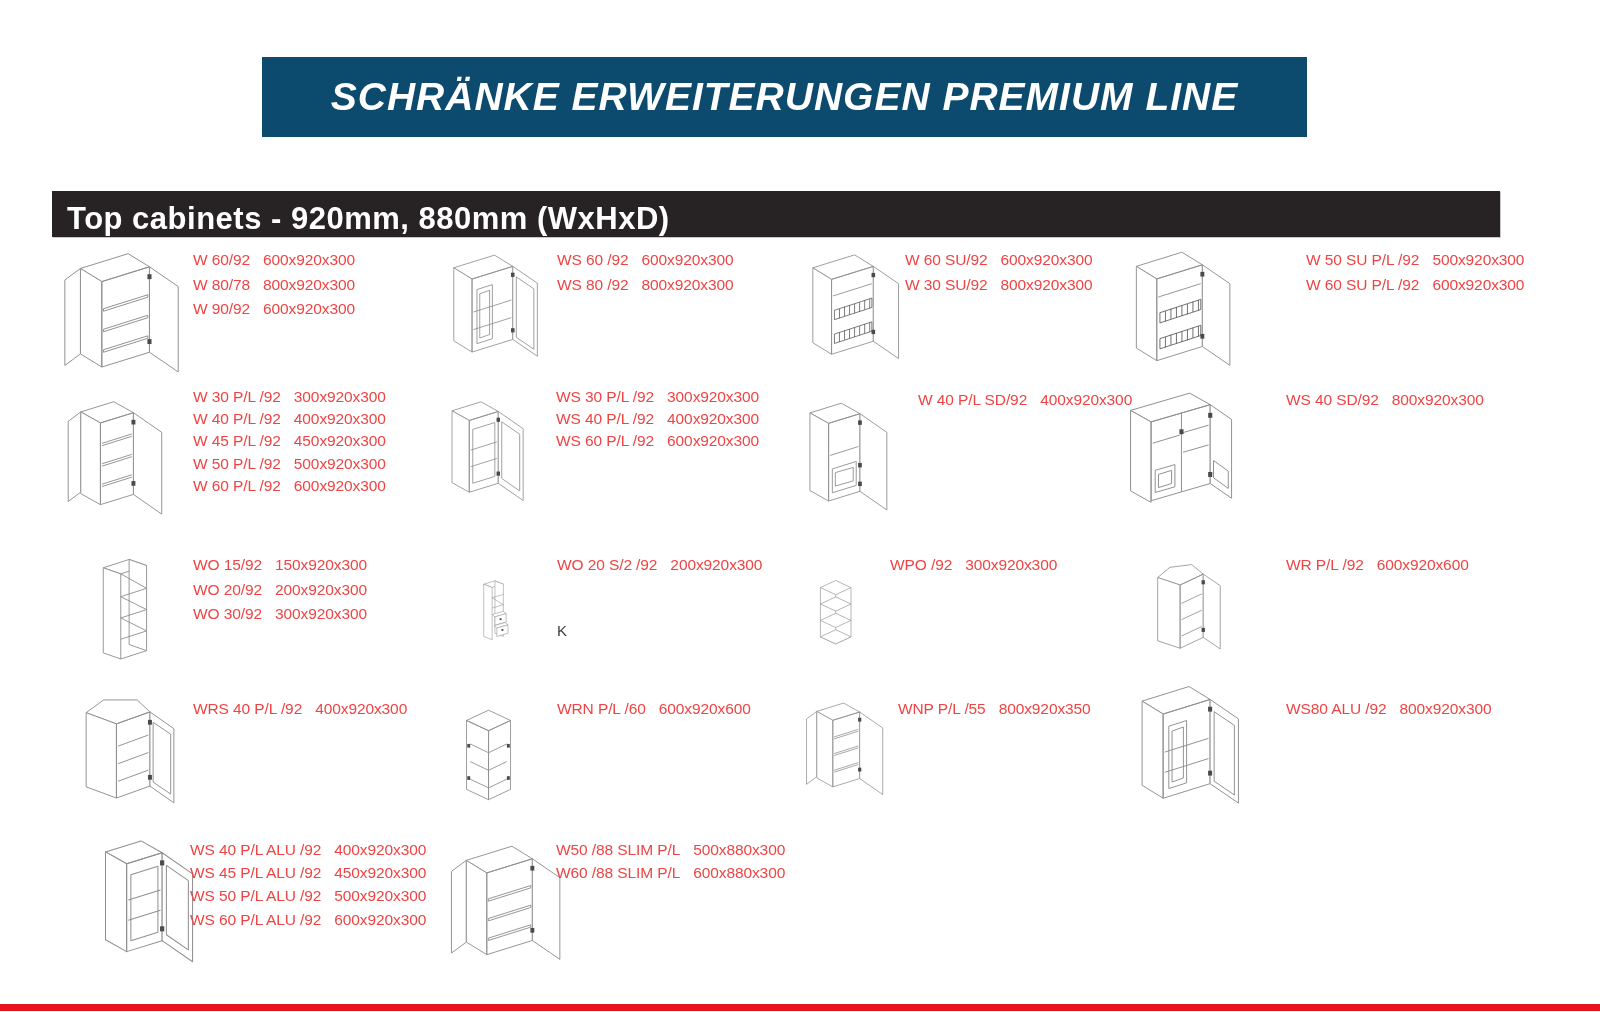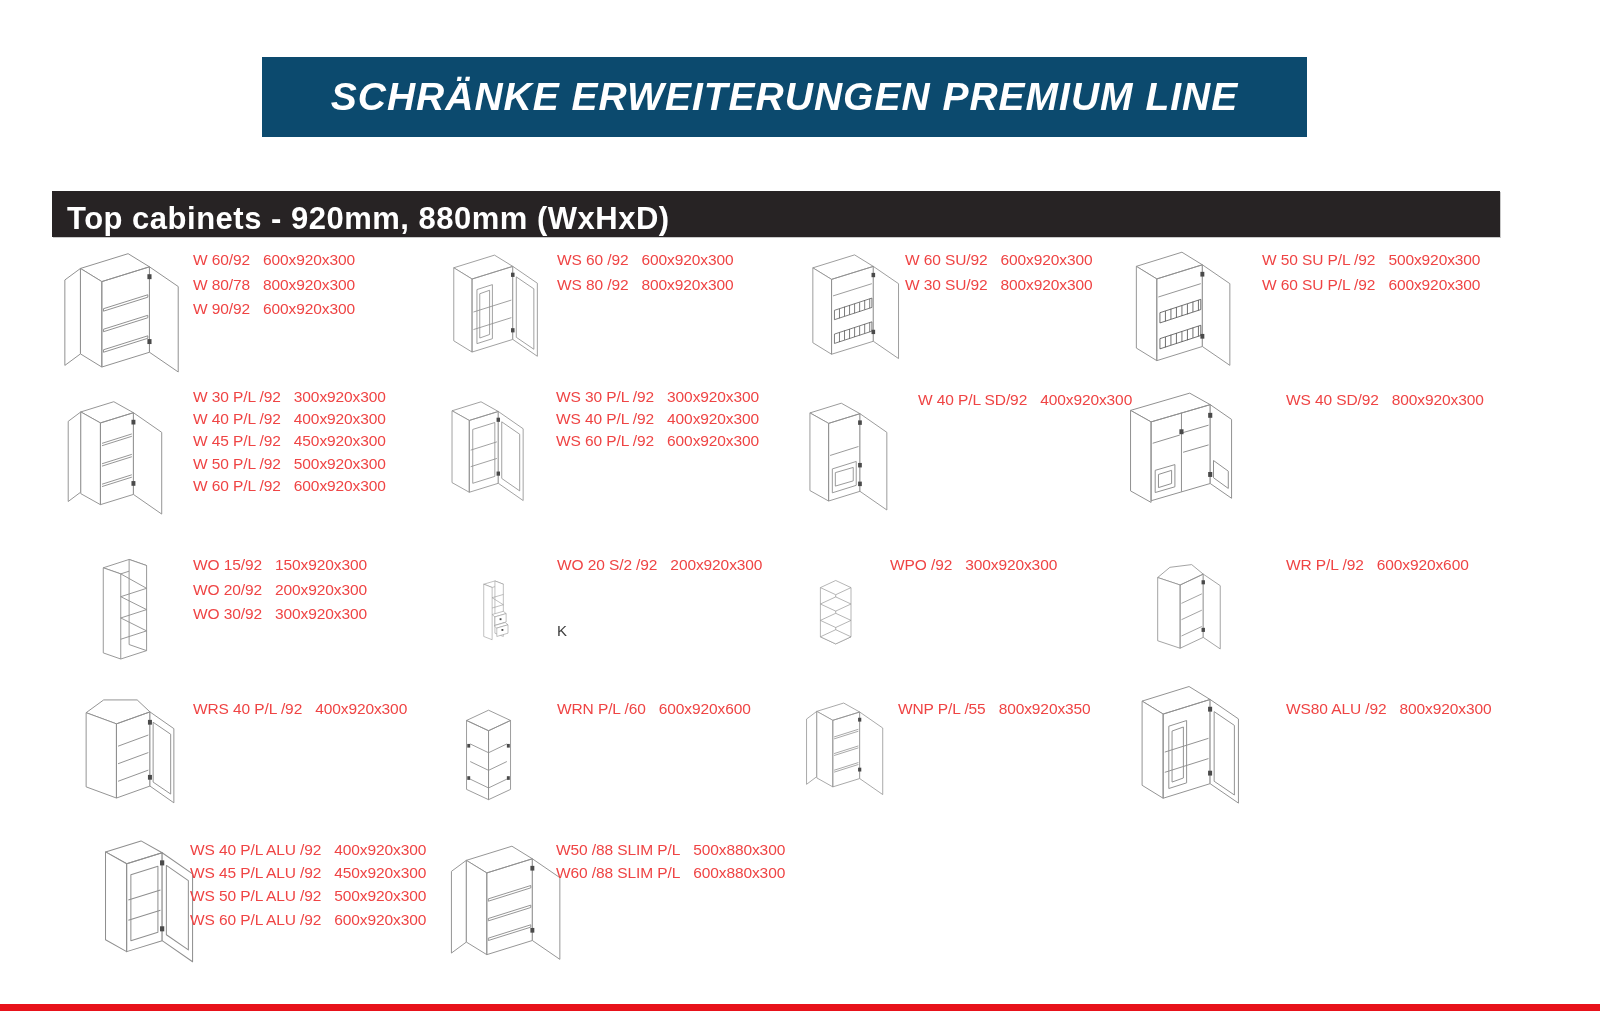--- a/index.html
+++ b/index.html
@@ -290,21 +290,21 @@
     <div class="labels" style="left:905px;top:248px">
       <div class="pl"><span class="code">W 60 SU/92</span><span>600x920x300</span></div>
       <div class="pl"><span class="code">W 30 SU/92</span><span>800x920x300</span></div>
     </div>
   </div>
 
   <div class="cell">
     <svg class="draw" style="left:1118px;top:242px;width:120px;height:132px" viewBox="0 0 150 168">
         <use href="#sym-basket"></use>
       </svg>
-    <div class="labels" style="left:1262px;top:248px">
+    <div class="labels" style="left:1306px;top:248px">
       <div class="pl"><span class="code">W 50 SU P/L /92</span><span>500x920x300</span></div>
       <div class="pl"><span class="code">W 60 SU P/L /92</span><span>600x920x300</span></div>
     </div>
   </div>
 
   <div class="cell lh22">
     <svg class="draw" style="left:60px;top:386px;width:128px;height:132px" viewBox="0 0 150 168">
         <use href="#sym-single"></use>
       </svg>
     <div class="labels" style="left:193px;top:386px">

